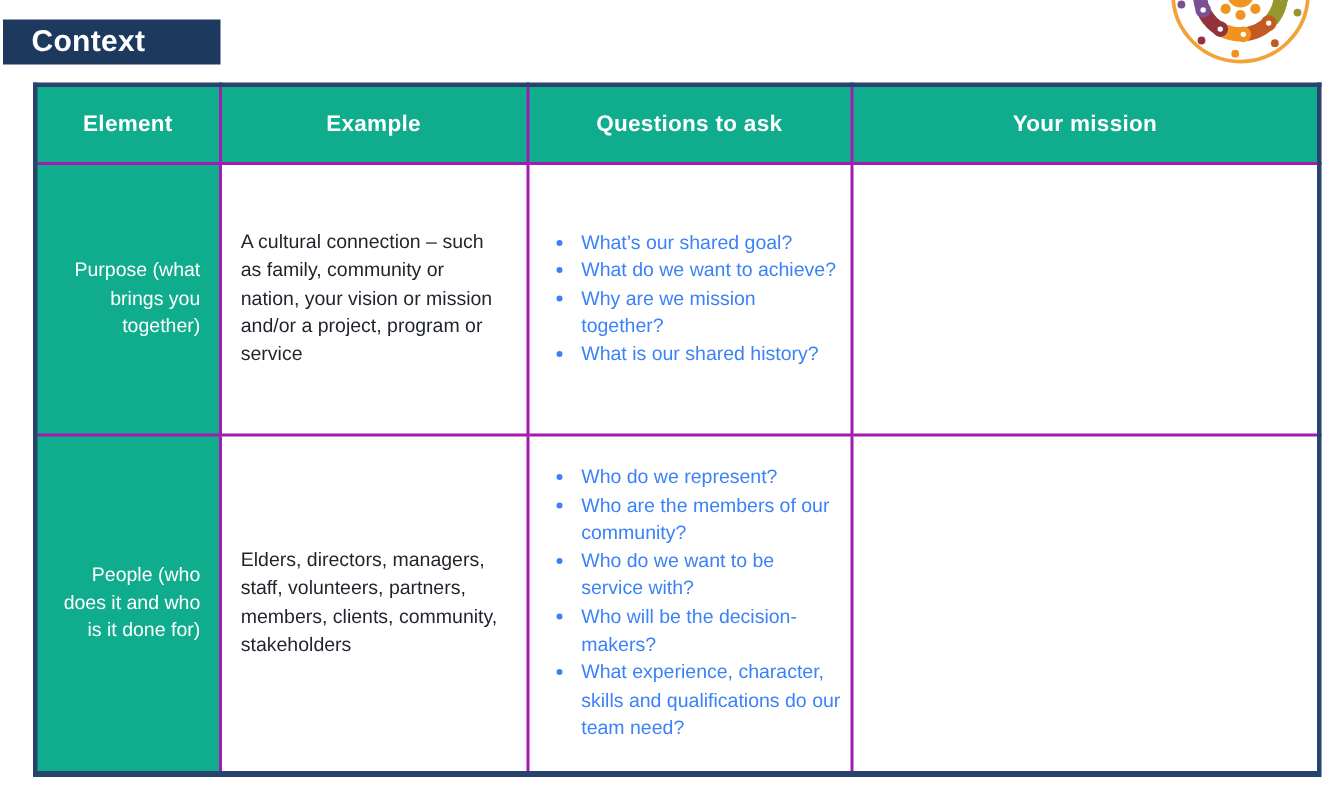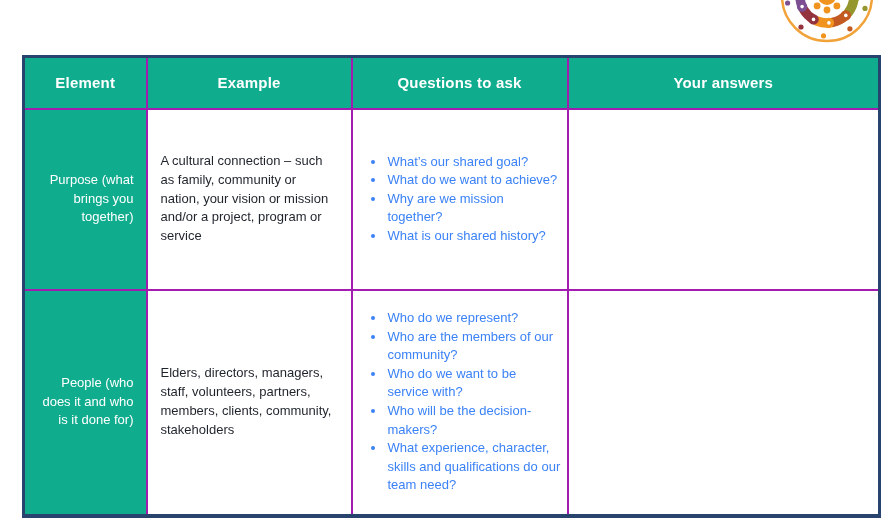--- a/index.html
+++ b/index.html
@@ -100,20 +100,23 @@
     line-height: 1.43;
   }
   td.questions-cell li { padding-left: 2px; }
   td.answers-cell { background: #ffffff; }
 </style>
 </head>
 <body>
 
 <div class="page">
 
+  <div class="title-bar">
+    <span>Context</span>
+  </div>
 
   <div class="logo">
     <svg viewBox="0 0 96 96" width="96" height="96">
       <circle cx="48" cy="46" r="45" fill="#ffffff" stroke="#f1a33a" stroke-width="2.5"></circle>
 
       <path d="M 74.9 48.3 A 27 27 0 0 1 69.3 62.6" fill="none" stroke="#95962d" stroke-width="9.5" stroke-linecap="round"></path>
       <circle cx="74.9" cy="48.3" r="5.2" fill="#95962d"></circle>
         <circle cx="74.9" cy="48.3" r="1.8" fill="#ffffff"></circle>
       <path d="M 66.8 65.4 A 27 27 0 0 1 53.6 72.4" fill="none" stroke="#c35a22" stroke-width="9.5" stroke-linecap="round"></path>
       <circle cx="66.8" cy="65.4" r="5.2" fill="#c35a22"></circle>
@@ -151,21 +154,21 @@
       <col style="width:123px">
         <col style="width:205px">
         <col style="width:216px">
         <col style="width:312px">
     </colgroup>
     <thead>
       <tr class="header-row">
         <th class="col-header">Element</th>
         <th class="col-header">Example</th>
         <th class="col-header">Questions to ask</th>
-        <th class="col-header">Your answers</th>
+        <th class="col-header">Your mission</th>
       </tr>
     </thead>
     <tbody>
       <tr class="row-purpose">
         <td class="element-cell">Purpose (what brings you together)</td>
         <td class="example-cell">A cultural connection – such as family, community or nation, your vision or mission and/or a project, program or service</td>
         <td class="questions-cell">
           <ul>
             <li>What’s our shared goal?</li>
             <li>What do we want to achieve?</li>

